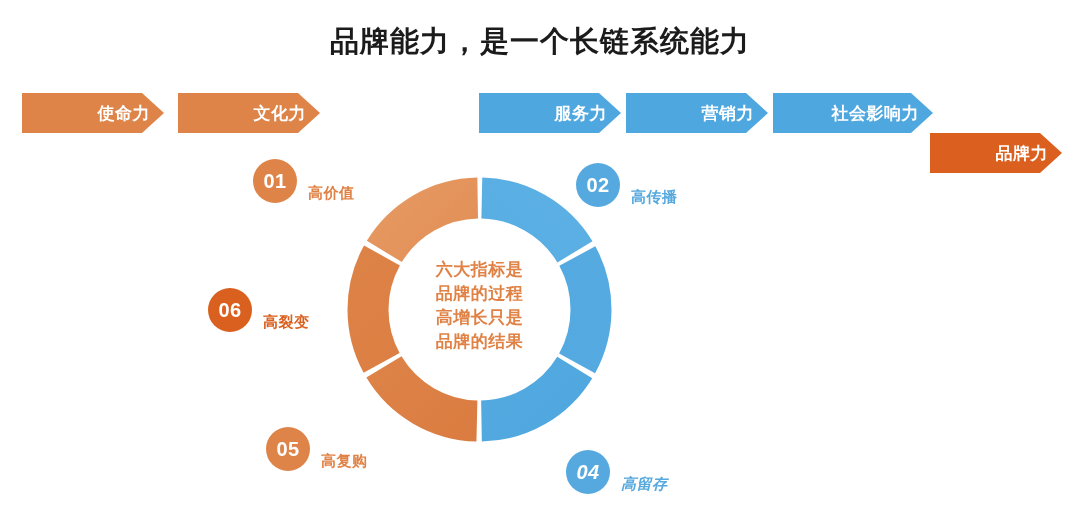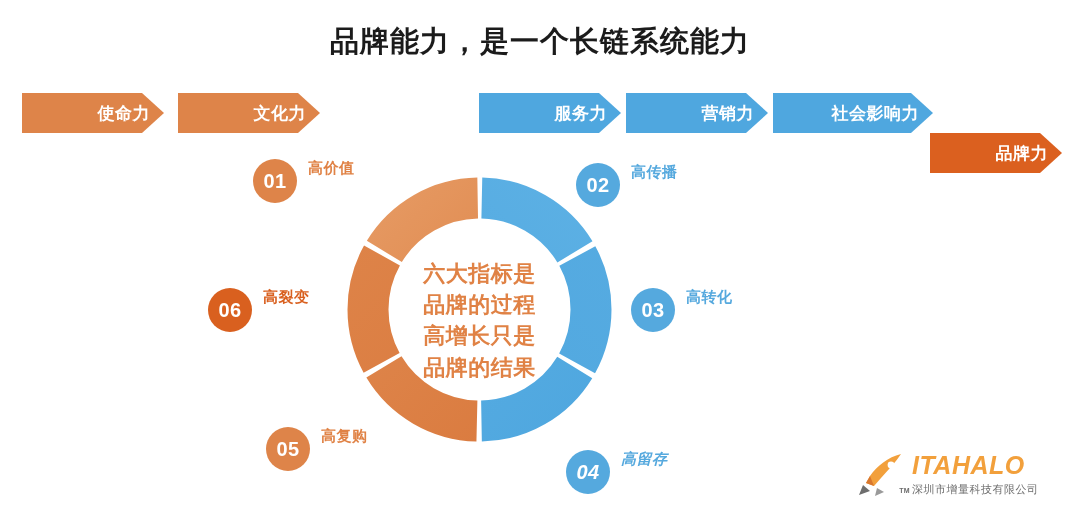--- a/index.html
+++ b/index.html
@@ -59,33 +59,33 @@
     left: 337px; top: 167px;
     width: 285px; height: 285px;
   }
   #donut-wrap svg { display: block; width: 285px; height: 285px; }
 
   #donut-center-text {
     position: absolute;
     left: 337px; top: 258px;
     width: 285px;
     text-align: center;
-    font-size: 22px;
+    font-size: 17px;
     font-weight: bold;
     color: #E08245;
     line-height: 1.42;
     letter-spacing: 0.5px;
   }
   #donut-center-text div { white-space: nowrap; }
 
   
   .marker {
     position: absolute;
     display: flex;
-    align-items: flex-start;
+    align-items: flex-end;
     white-space: nowrap;
   }
   .marker .badge {
     width: 44px; height: 44px;
     border-radius: 50%;
     display: flex;
     align-items: center;
     justify-content: center;
     color: #ffffff;
     font-size: 20px;
@@ -233,50 +233,30 @@
   <div class="marker" id="marker-01">
     <div class="badge badge-orange">01</div>
     <div class="mlabel text-orange">高价值</div>
   </div>
 
   <div class="marker" id="marker-02">
     <div class="badge badge-blue">02</div>
     <div class="mlabel text-blue">高传播</div>
   </div>
 
-  <div class="marker" id="marker-03">
-    <div class="badge badge-blue">03</div>
-    <div class="mlabel text-blue">高转化</div>
-  </div>
 
   <div class="marker" id="marker-04">
     <div class="badge badge-blue">04</div>
     <div class="mlabel text-blue">高留存</div>
   </div>
 
   <div class="marker" id="marker-05">
     <div class="badge badge-orange">05</div>
     <div class="mlabel text-orange">高复购</div>
   </div>
 
   <div class="marker" id="marker-06">
     <div class="badge badge-deep">06</div>
     <div class="mlabel text-deep">高裂变</div>
   </div>
 
-  <div id="logo">
-    <div id="logo-mark">
-      <svg width="52" height="46" viewBox="0 0 52 46" xmlns="http://www.w3.org/2000/svg">
-        <path d="M44 2 C31 5 20 14 13 24 L9 31 L17 34 L24 26 C31 18 39 10 44 2 Z" fill="#F2A03C"></path>
-        <path d="M13 24 L9 31 L17 34 Z" fill="#D9782F"></path>
-        <path d="M6 33 L2 43 L13 39 Z" fill="#6E6E6E"></path>
-        <path d="M20 36 L18 44 L27 40 Z" fill="#9A9A9A"></path>
-        <circle cx="34" cy="13" r="3.4" fill="#ffffff"></circle>
-      </svg>
-      <span id="logo-tm">TM</span>
-    </div>
-    <div id="logo-text">
-      <div id="logo-name">ITAHALO</div>
-      <div id="logo-sub">深圳市增量科技有限公司</div>
-    </div>
-  </div>
 
 </div>
 
 </body></html>

